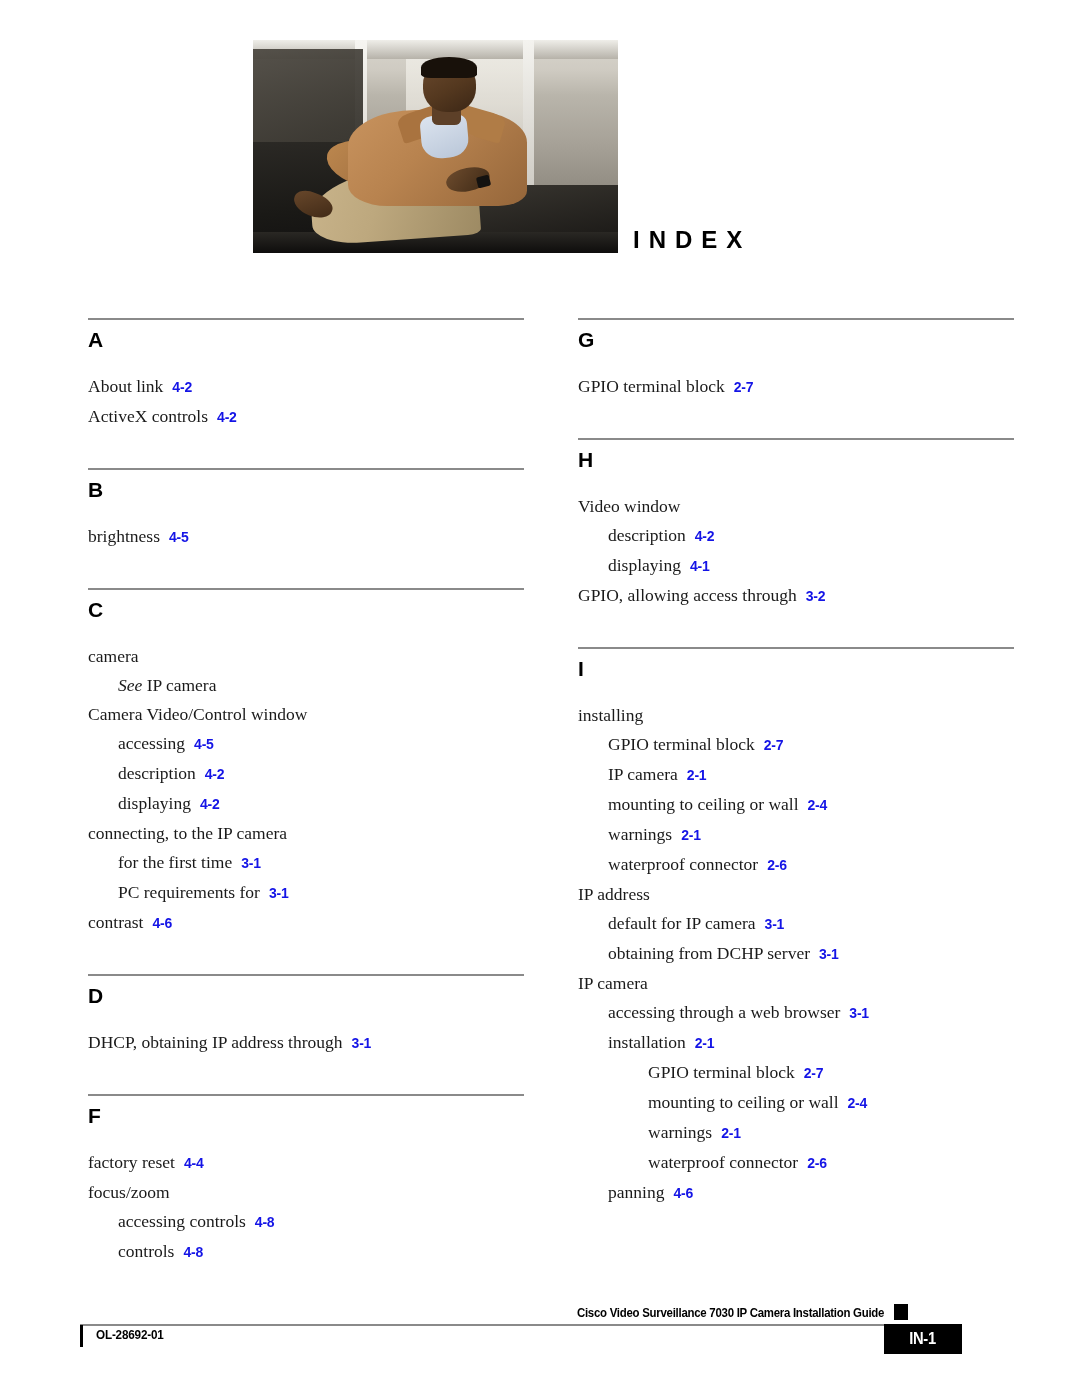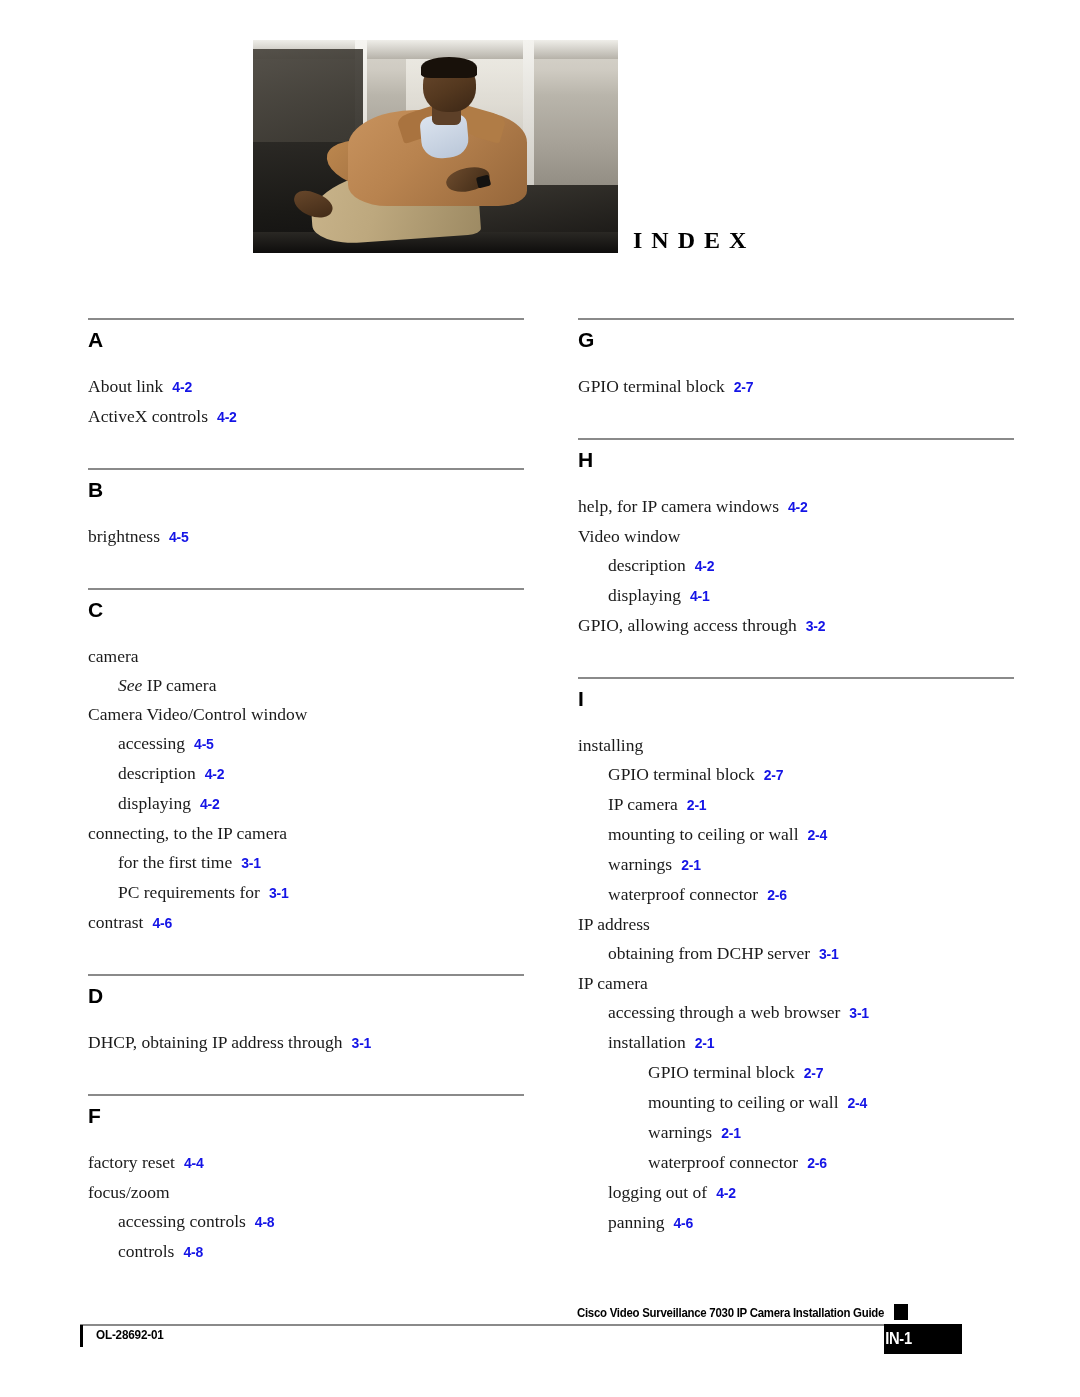--- a/index.html
+++ b/index.html
@@ -119,21 +119,21 @@
   }
   .hero .watch {
     position:absolute; left:61.5%; top:64%; width:3.6%; height:5%;
     background:#141210; border-radius:2px;
     transform:rotate(-14deg);
   }
 
   
   .index-title {
     position:absolute; left:633px; top:228px;
-    font-family:Liberation Serif, serif;
+    font-family:Liberation Sans, sans-serif;
     font-weight:bold; font-size:24px;
     letter-spacing:9px; color:#000;
     line-height:1;
   }
 
   
   .col { position:absolute; top:318px; width:436px; }
   .col-left  { left:88px; }
   .col-right { left:578px; }
 
@@ -196,21 +196,21 @@
     font-family:"Liberation Sans", sans-serif;
     font-weight:bold; font-size:13px; color:#000;
     letter-spacing:-0.2px;
     transform:scaleX(0.9); transform-origin:left center;
     white-space:nowrap;
   }
   .foot-pagebox {
     position:absolute; right:8px; top:24px;
     min-width:78px; height:30px;
     background:#000;
-    display:flex; align-items:center; 
+    display:flex; align-items:center; justify-content:center;
   }
   .foot-pagenum {
     font-family:"Liberation Sans", sans-serif;
     font-weight:bold; font-size:16px; color:#fff;
     letter-spacing:-0.3px;
     transform:scaleX(0.92);
   }
 </style>
 </head>
 <body>
@@ -303,48 +303,47 @@
         <div class="sec-letter">G</div>
         <div class="entries">
           <div class="entry"><span>GPIO terminal block</span><span class="pg">2-7</span></div>
         </div>
       </div>
       <div class="sec-gap"></div>
       <div class="section">
         <div class="rule"></div>
         <div class="sec-letter">H</div>
         <div class="entries">
-          <div class="entry"><span>help, for IP camera windows</span><span class="pg">4-2</span></div>
           <div class="entry"><span>Video window</span></div>
           <div class="entry lvl1"><span>description</span><span class="pg">4-2</span></div>
           <div class="entry lvl1"><span>displaying</span><span class="pg">4-1</span></div>
           <div class="entry"><span>GPIO, allowing access through</span><span class="pg">3-2</span></div>
         </div>
       </div>
       <div class="sec-gap"></div>
       <div class="section">
         <div class="rule"></div>
         <div class="sec-letter">I</div>
         <div class="entries">
           <div class="entry"><span>installing</span></div>
           <div class="entry lvl1"><span>GPIO terminal block</span><span class="pg">2-7</span></div>
           <div class="entry lvl1"><span>IP camera</span><span class="pg">2-1</span></div>
           <div class="entry lvl1"><span>mounting to ceiling or wall</span><span class="pg">2-4</span></div>
           <div class="entry lvl1"><span>warnings</span><span class="pg">2-1</span></div>
           <div class="entry lvl1"><span>waterproof connector</span><span class="pg">2-6</span></div>
           <div class="entry"><span>IP address</span></div>
+          <div class="entry lvl1"><span>default for IP camera</span><span class="pg">3-1</span></div>
           <div class="entry lvl1"><span>obtaining from DCHP server</span><span class="pg">3-1</span></div>
           <div class="entry"><span>IP camera</span></div>
           <div class="entry lvl1"><span>accessing through a web browser</span><span class="pg">3-1</span></div>
           <div class="entry lvl1"><span>installation</span><span class="pg">2-1</span></div>
           <div class="entry lvl2"><span>GPIO terminal block</span><span class="pg">2-7</span></div>
           <div class="entry lvl2"><span>mounting to ceiling or wall</span><span class="pg">2-4</span></div>
           <div class="entry lvl2"><span>warnings</span><span class="pg">2-1</span></div>
           <div class="entry lvl2"><span>waterproof connector</span><span class="pg">2-6</span></div>
-          <div class="entry lvl1"><span>logging out of</span><span class="pg">4-2</span></div>
           <div class="entry lvl1"><span>panning</span><span class="pg">4-6</span></div>
         </div>
       </div>
     </div>
 
   <div class="footer">
     <div class="foot-title">Cisco Video Surveillance 7030 IP Camera Installation Guide</div>
     <div class="foot-sq"></div>
     <div class="foot-rule"></div>
     <div class="foot-tick"></div>

